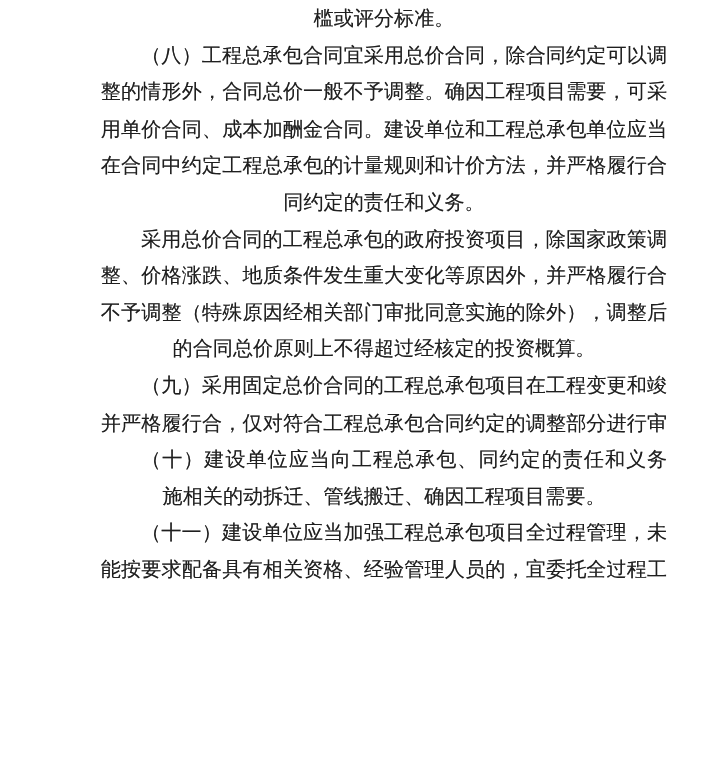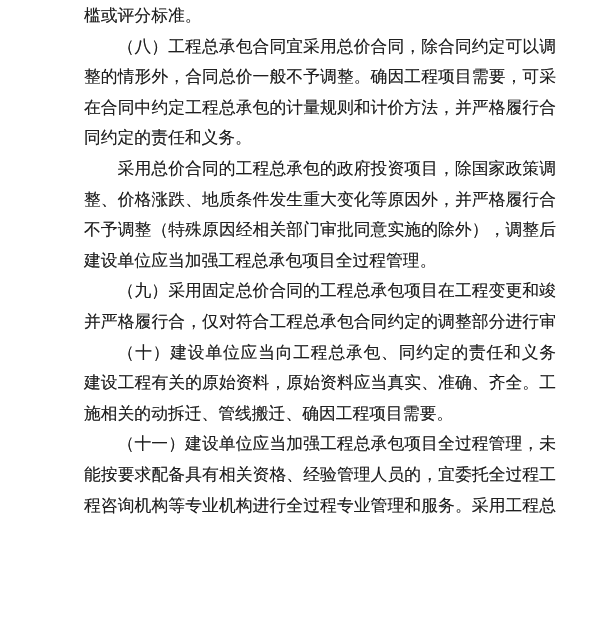--- a/index.html
+++ b/index.html
@@ -26,21 +26,21 @@
     position: absolute;
     left: 84px;
     top: 1px;
     width: 472px;
   }
   .line {
     font-size: 16.8px;
     line-height: 30.6px;
     height: 30.6px;
     color: #1f1f1f;
-    text-align: left;
+    text-align: center;
     letter-spacing: 0;
     white-space: nowrap;
     
     text-shadow: 0 0 0.4px rgba(40,40,40,0.55);
   }
   .line.j {
     
     text-align: justify;
     text-align-last: justify;
     text-justify: inter-character;
@@ -55,28 +55,27 @@
   }
 </style>
 </head>
 <body>
 
 <div class="page">
   <div class="textblock">
     <div class="line">槛或评分标准。</div>
     <div class="line j i">（八）工程总承包合同宜采用总价合同，除合同约定可以调</div>
     <div class="line j">整的情形外，合同总价一般不予调整。确因工程项目需要，可采</div>
+    <div class="line j">用单价合同、成本加酬金合同。建设单位和工程总承包单位应当</div>
     <div class="line j">在合同中约定工程总承包的计量规则和计价方法，并严格履行合</div>
     <div class="line">同约定的责任和义务。</div>
     <div class="line j i">采用总价合同的工程总承包的政府投资项目，除国家政策调</div>
     <div class="line j">整、价格涨跌、地质条件发生重大变化等原因外，并严格履行合</div>
     <div class="line j">不予调整（特殊原因经相关部门审批同意实施的除外），调整后</div>
-    <div class="line">建设单位应当加强工程总承包项目全过程管理。</div>
+    <div class="line">的合同总价原则上不得超过经核定的投资概算。</div>
     <div class="line j i">（九）采用固定总价合同的工程总承包项目在工程变更和竣</div>
     <div class="line j">并严格履行合，仅对符合工程总承包合同约定的调整部分进行审</div>
     <div class="line j i">（十）建设单位应当向工程总承包、同约定的责任和义务</div>
-    <div class="line j">建设工程有关的原始资料，原始资料应当真实、准确、齐全。工</div>
     <div class="line">施相关的动拆迁、管线搬迁、确因工程项目需要。</div>
     <div class="line j i">（十一）建设单位应当加强工程总承包项目全过程管理，未</div>
     <div class="line j">能按要求配备具有相关资格、经验管理人员的，宜委托全过程工</div>
-    <div class="line j">程咨询机构等专业机构进行全过程专业管理和服务。采用工程总</div>
   </div>
 </div>
 
 </body></html>

